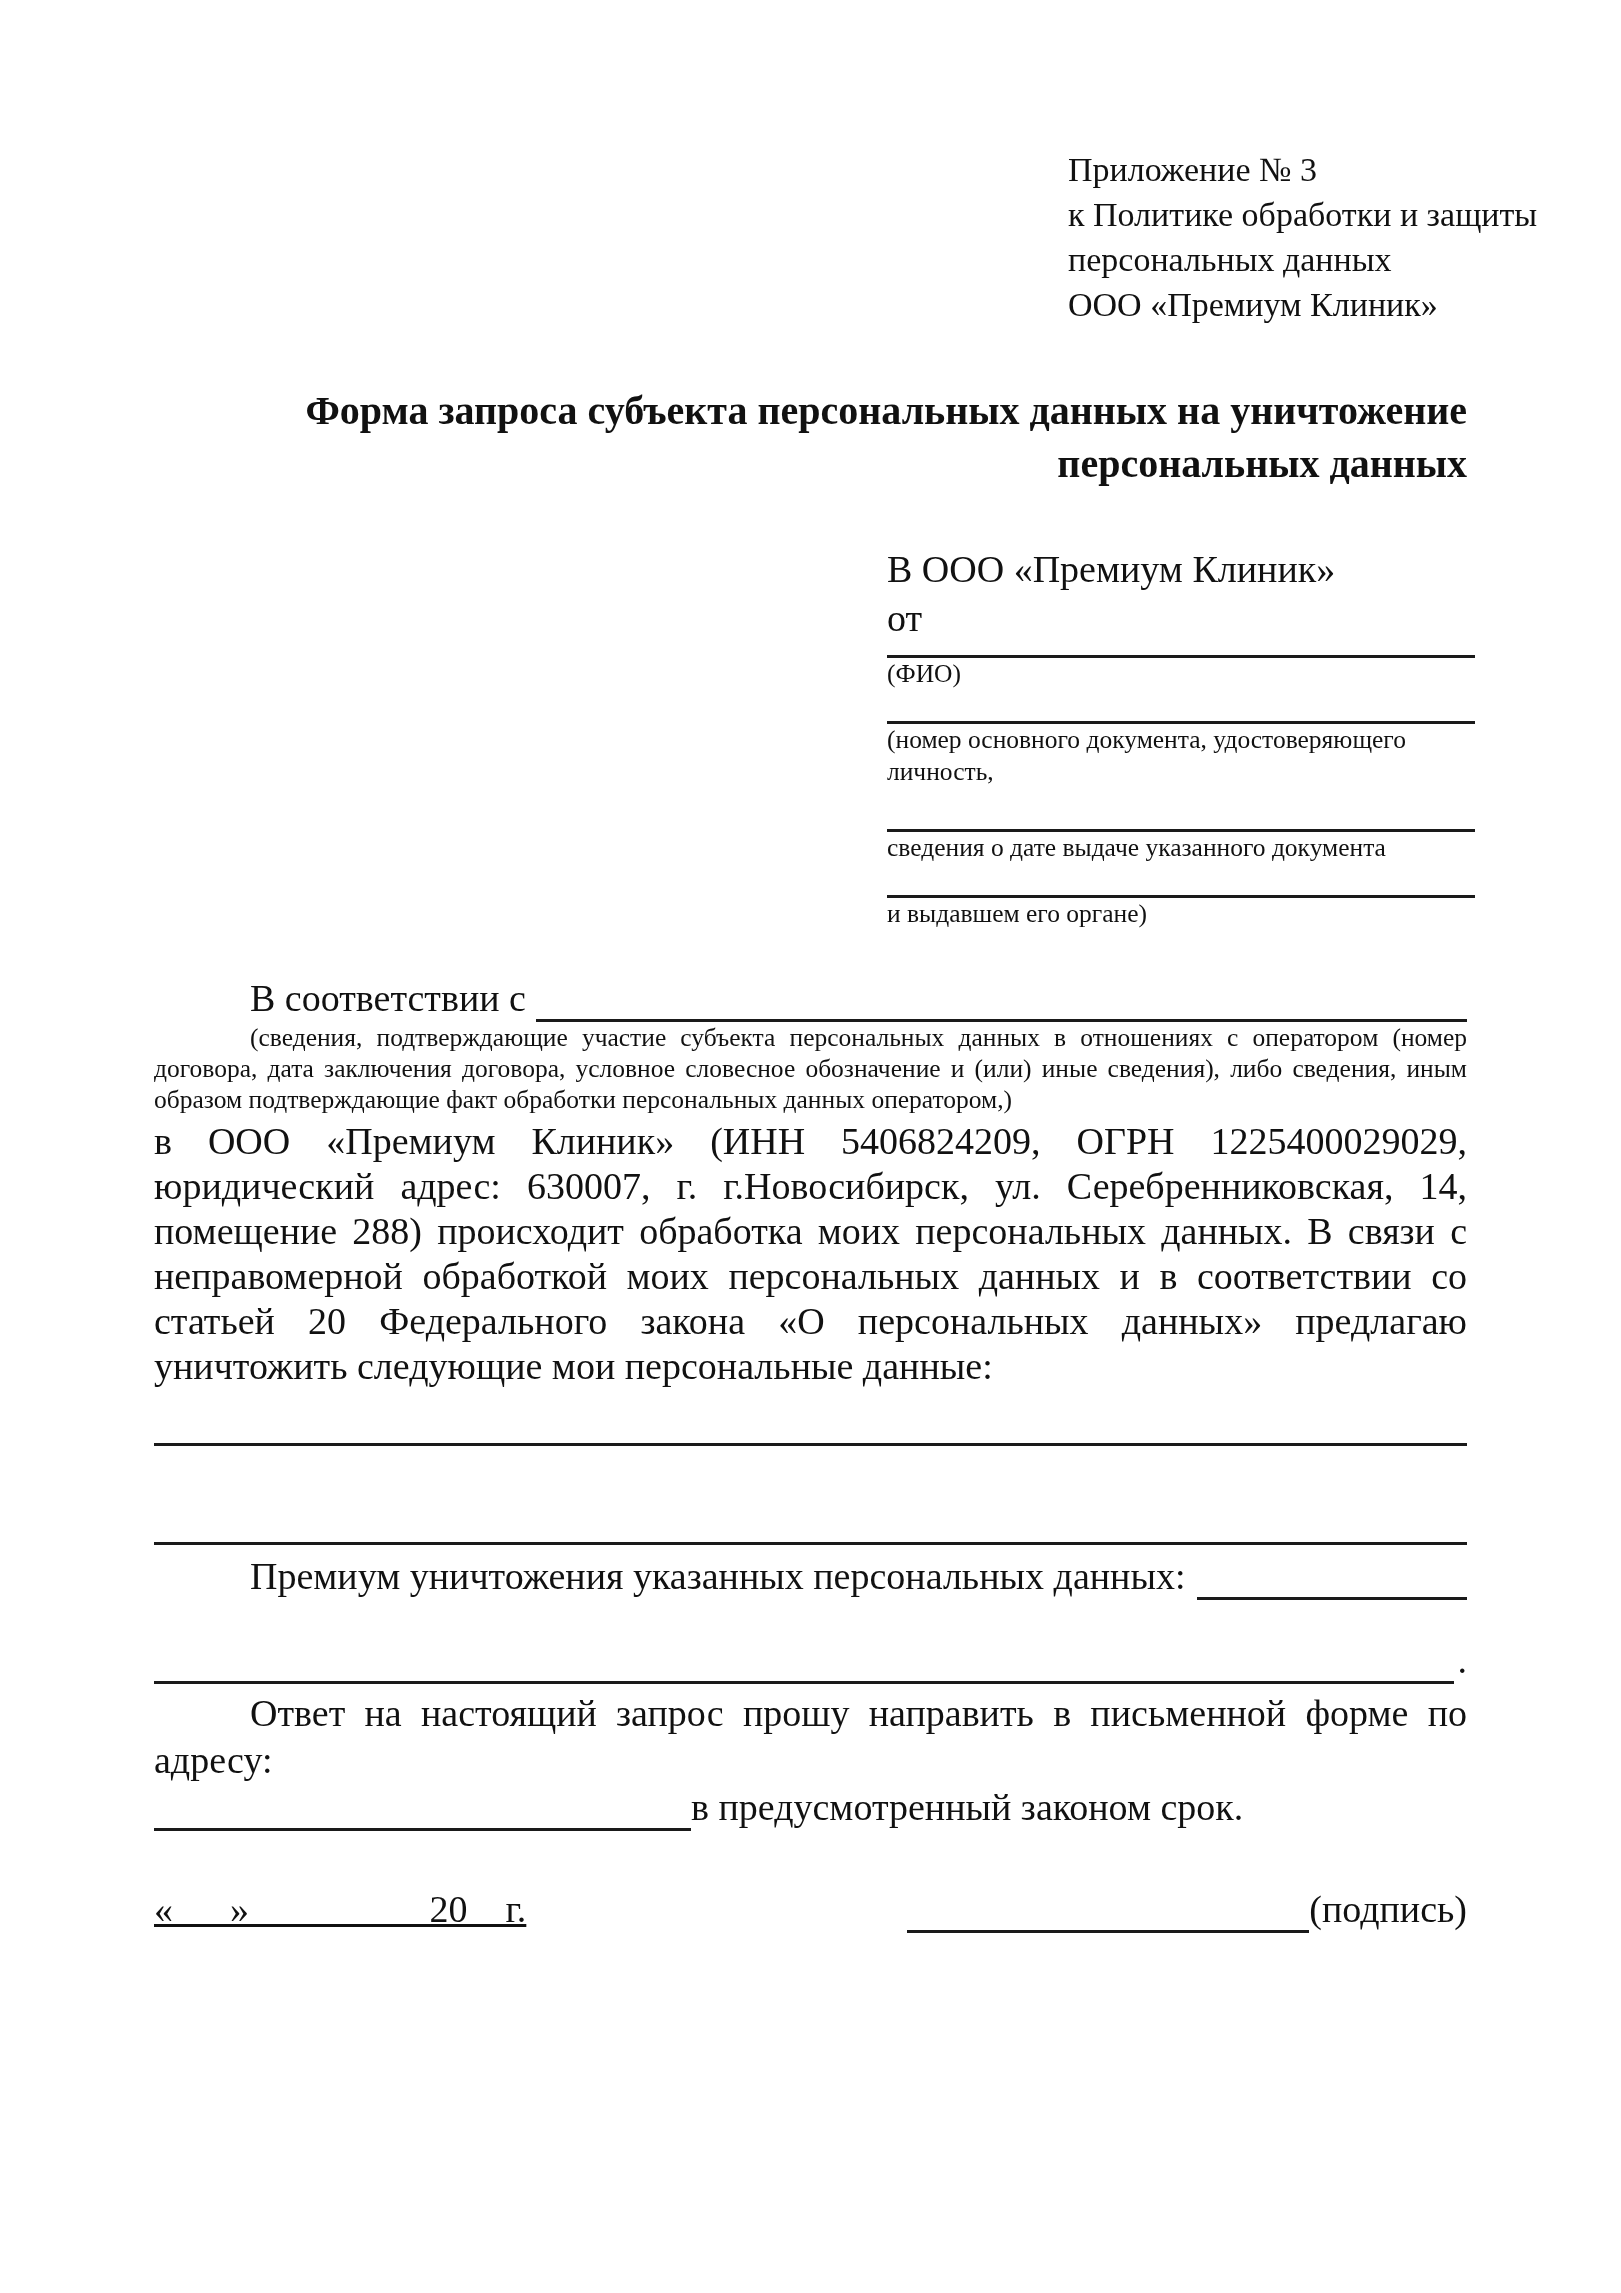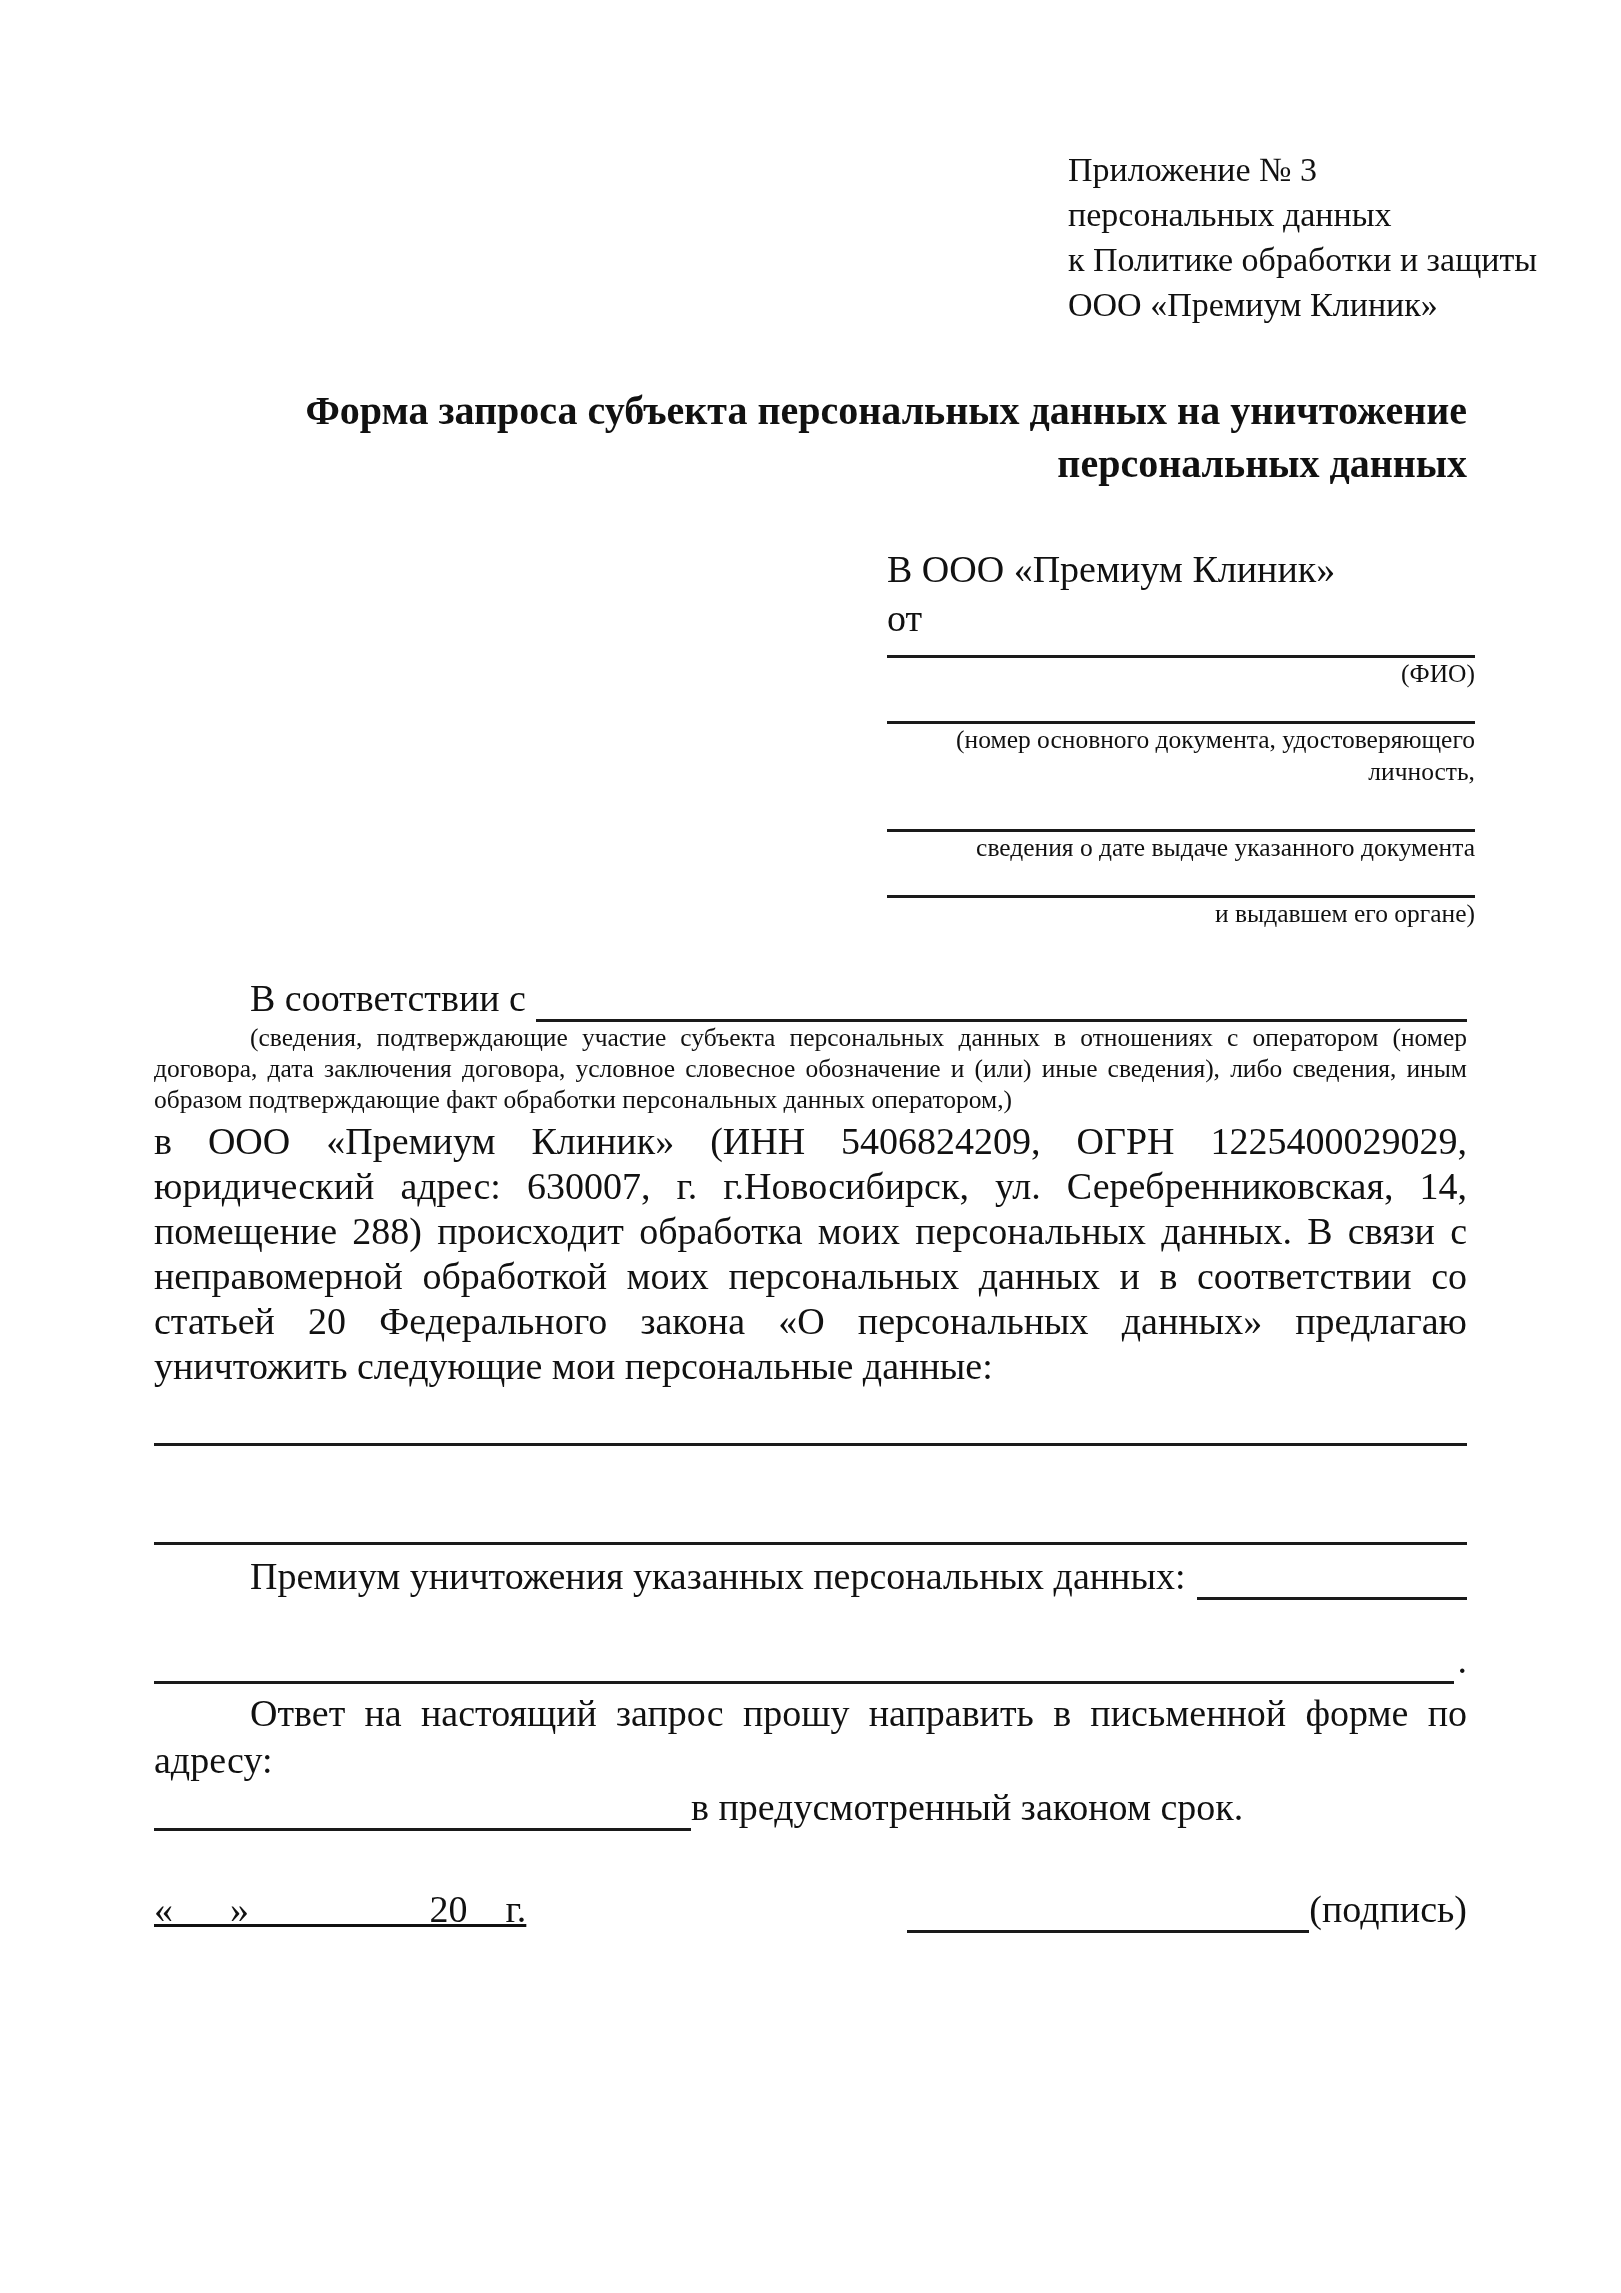--- a/index.html
+++ b/index.html
@@ -45,21 +45,21 @@
   }
   .addressee .to-line { line-height: 49px; }
   .addressee .from-line { line-height: 49px; }
   .a-rule {
     height: 0;
     border-bottom: 3.9px solid #1a1a1a;
   }
   .a-label {
     font-size: 25.5px;
     line-height: 32px;
-    text-align: right;
+    text-align: left;
   }
   .r1 { margin-top: 11.8px; }
   .r2 { margin-top: 31px; }
   .r3 { margin-top: 41px; }
   .r4 { margin-top: 31px; }
 
   
   .accordance {
     margin-top: 45px;
     display: flex;
@@ -140,22 +140,22 @@
   }
   .sig-label { white-space: nowrap; }
 </style>
 </head>
 <body>
 
 <div class="page">
 
   <div class="appendix">
     <div>Приложение № 3</div>
+    <div>к Политике обработки и защиты</div>
     <div>персональных данных</div>
-    <div>к Политике обработки и защиты</div>
     <div>ООО «Премиум Клиник»</div>
   </div>
 
   <div class="doc-title">Форма запроса субъекта персональных данных на уничтожение персональных данных</div>
 
   <div class="addressee">
     <div class="to-line">В ООО «Премиум Клиник»</div>
     <div class="from-line">от</div>
 
     <div class="a-rule r1"></div>

